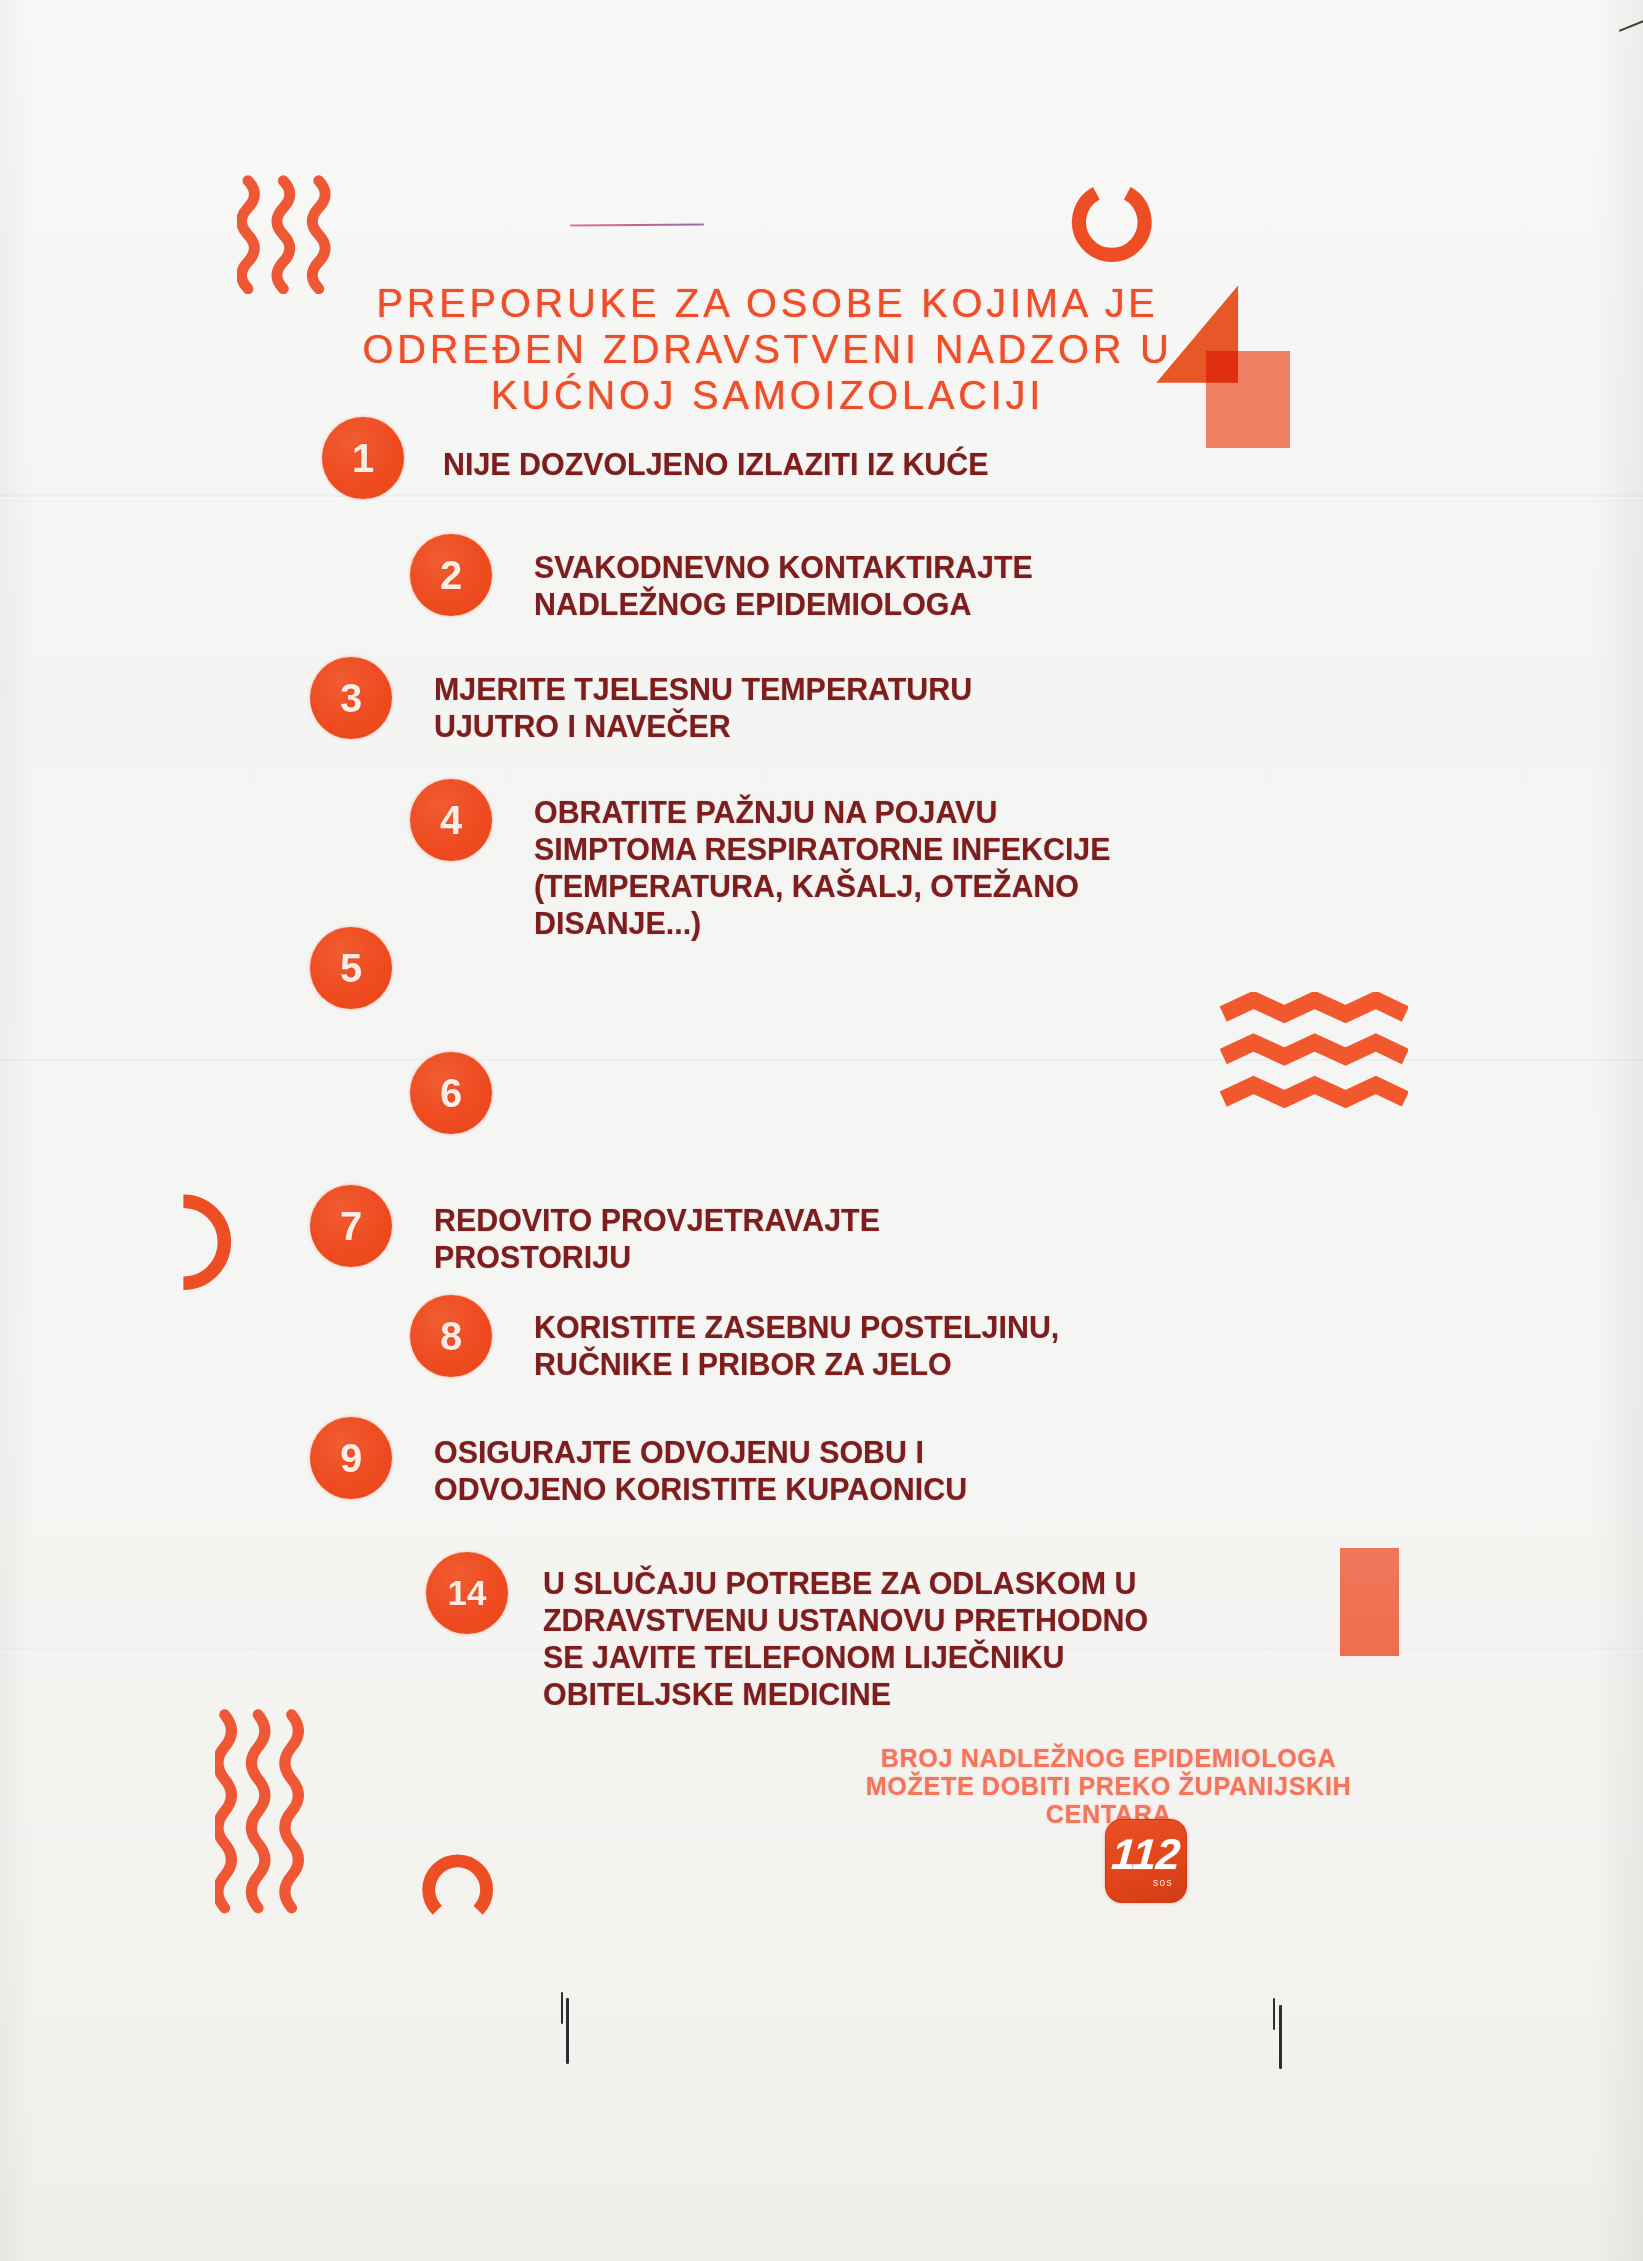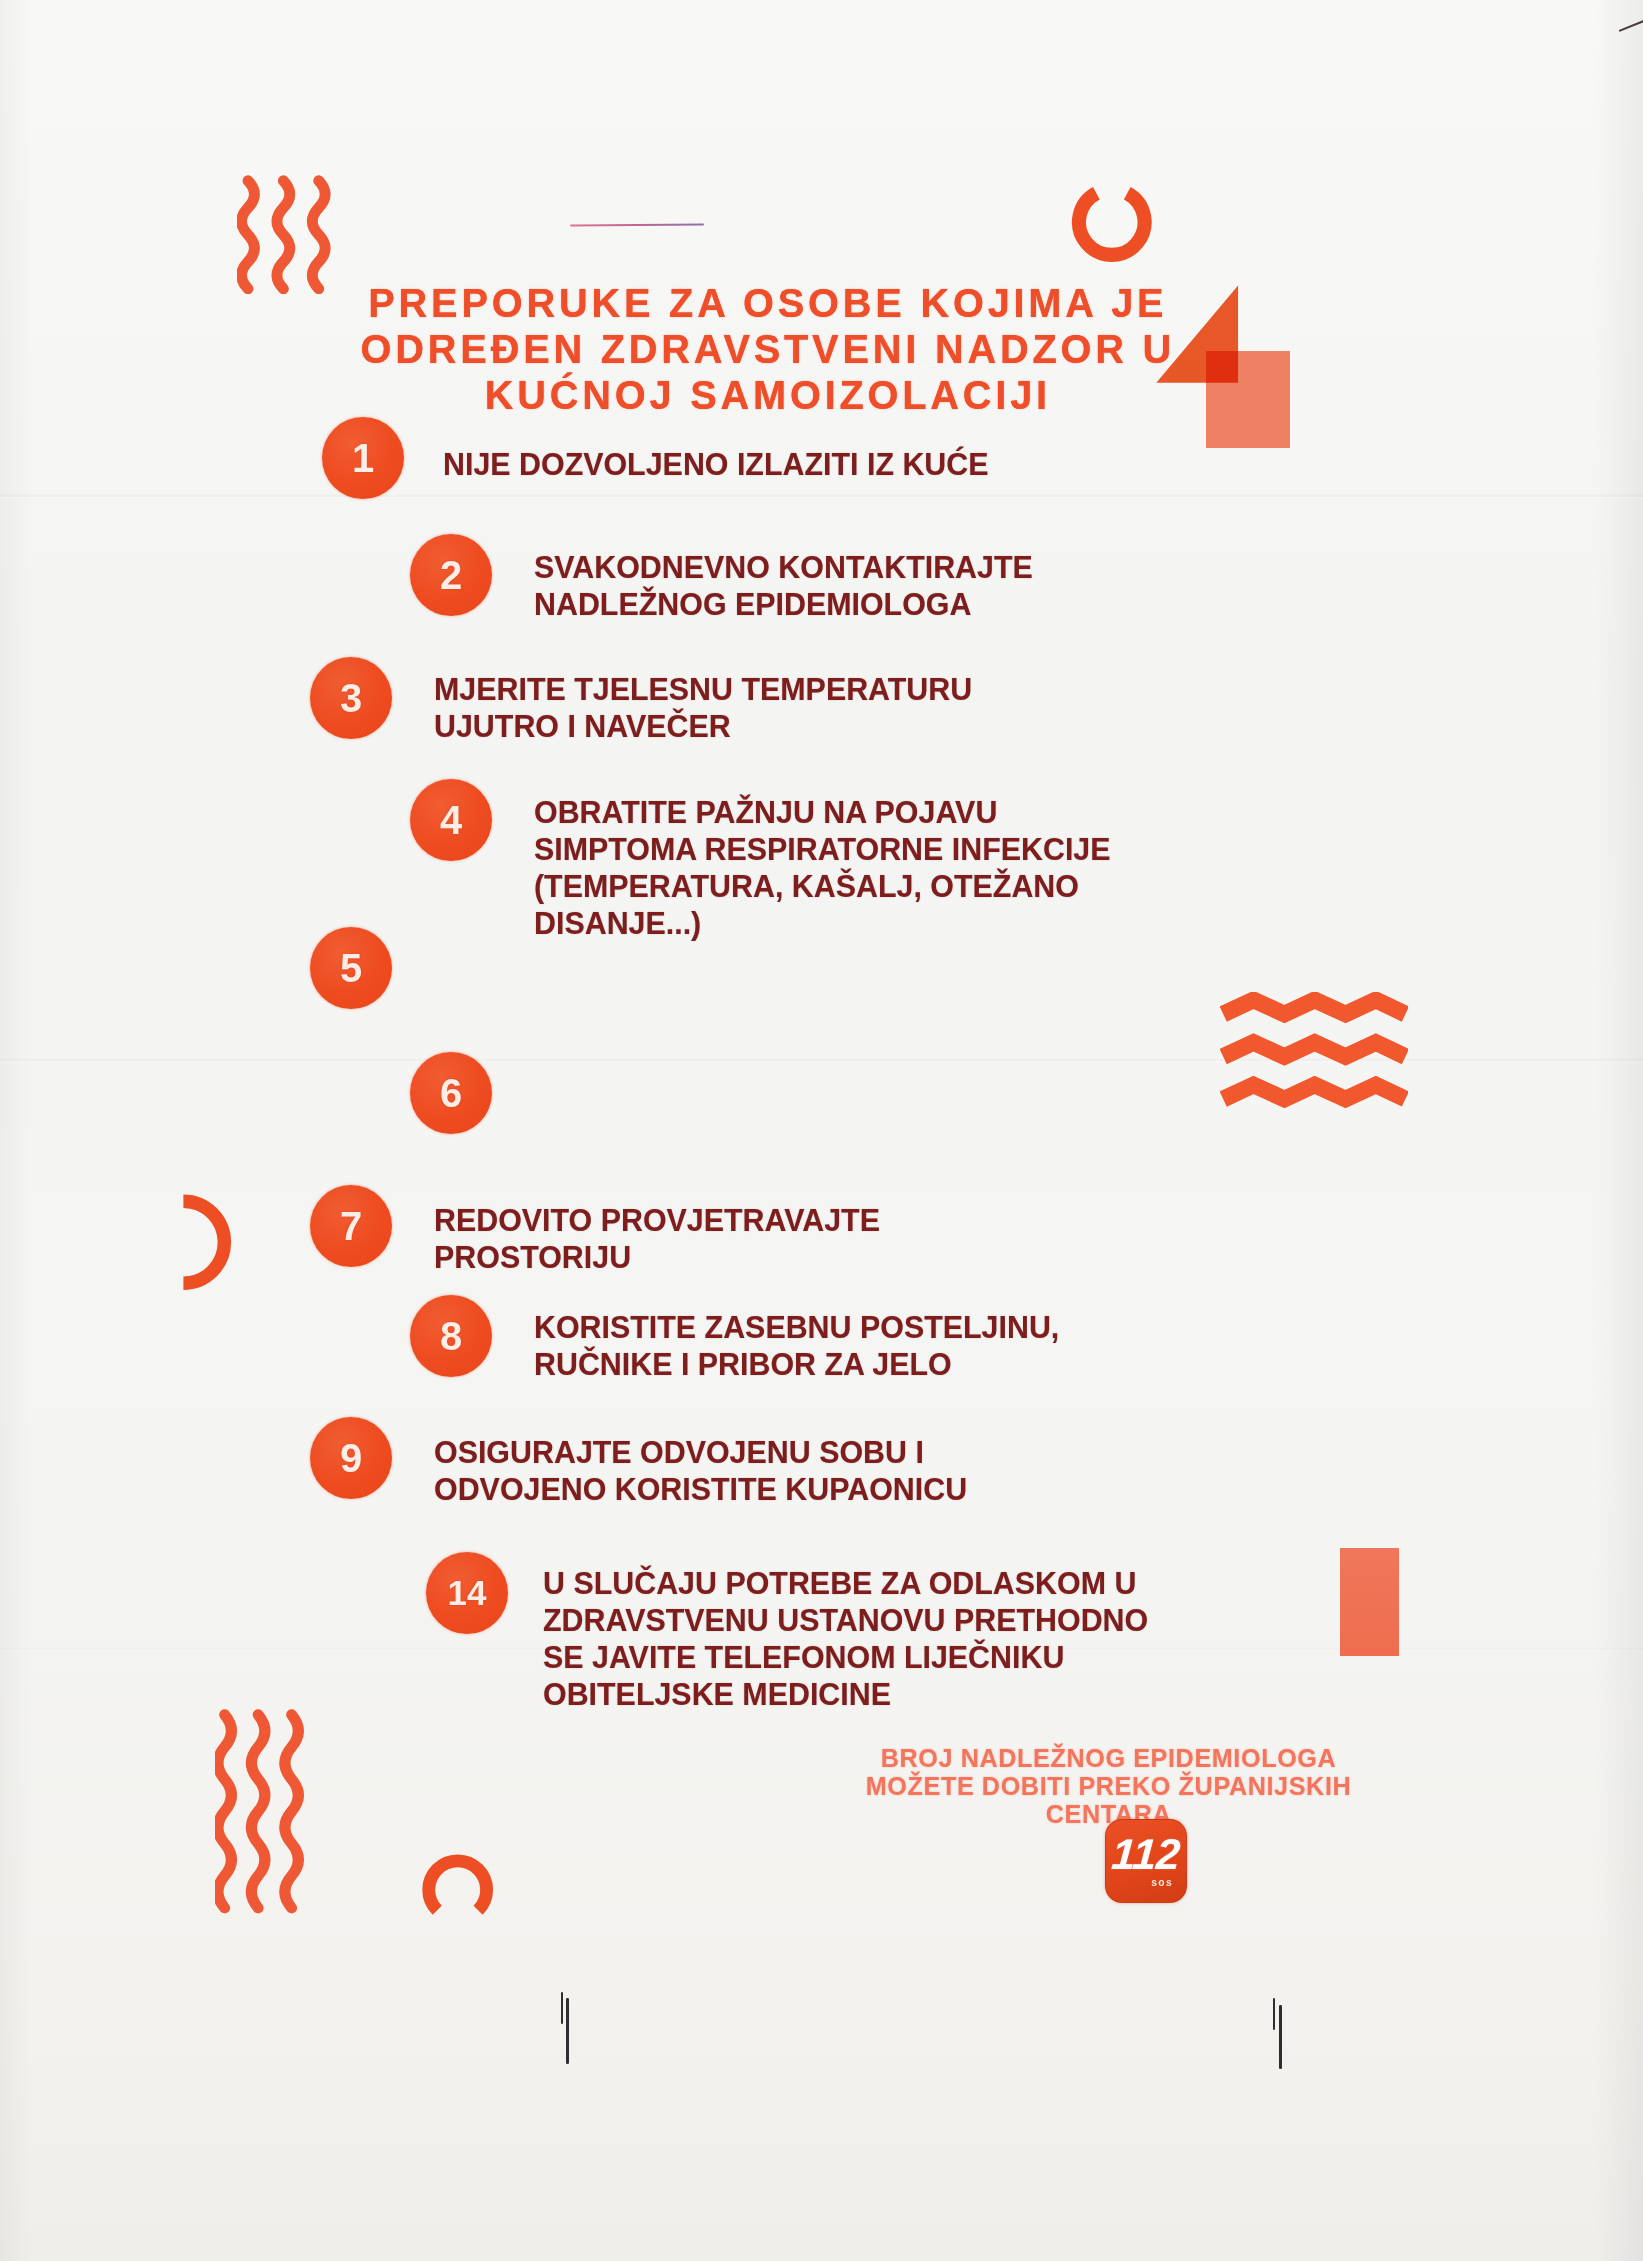--- a/index.html
+++ b/index.html
@@ -18,21 +18,21 @@
     background:linear-gradient(90deg,#d95f83,#b94a83,#7d5a9e);opacity:.85;transform:rotate(-0.4deg);}
   .corner-line{position:absolute;height:1.9px;background:#4a3c38;border-radius:1.3px;transform:rotate(-22deg);transform-origin:left center;}
   .fold-mark{position:absolute;background:#2e2d2f;border-radius:1.3px;}
   
   .deco{position:absolute;}
   .sq{position:absolute;background:#ee8163;}
   .rect-right{position:absolute;background:linear-gradient(180deg,#f0775b,#ee6d4e);}
   
   .title{
     position:absolute;left:226px;top:280px;width:1083px;text-align:center;
-    font-size:41px;line-height:46px;font-weight:700;letter-spacing:3.9px;
+    font-size:41px;line-height:46px;font-weight:400;letter-spacing:3.9px;
     color:#ee4e29;white-space:pre-line;
     text-shadow:0 0 1.9px rgba(240,90,50,0.45), 0 0 0.6px rgba(238,78,41,0.8);
   }
   .title .cond{display:inline-block;transform:scaleX(0.97);transform-origin:50% 0;}
   
   .circle{
     position:absolute;width:82px;height:82px;border-radius:50%;
     background:radial-gradient(circle at 38% 32%, #f15c31 0%, #ee4b20 55%, #e84619 100%);
     box-shadow:0 0 2.6px rgba(238,75,32,0.5);
     display:flex;align-items:center;justify-content:center;
@@ -64,21 +64,21 @@
     box-sizing:border-box;
   }
   .badge112 .num{
     position:absolute;left:0;right:0;top:10.3px;text-align:center;
     font-size:43px;font-weight:800;font-style:italic;color:#fff;
     transform:skewX(-4deg);letter-spacing:0px;
     text-shadow:0 0 1.3px rgba(255,255,255,0.4);
   }
   .badge112 .sos{
     position:absolute;right:13px;bottom:14px;
-    font-size:10.3px;font-weight:700;color:#ffe9e0;letter-spacing:1.3px;
+    font-size:10.3px;font-weight:400;color:#ffe9e0;letter-spacing:1.3px;
   }
 </style>
 </head>
 <body>
 
 <div class="page">
 
   <div class="crease" style="top:494px"></div>
   <div class="crease" style="top:1058px;opacity:.8"></div>
   <div class="crease" style="top:1647px;opacity:.6"></div>

